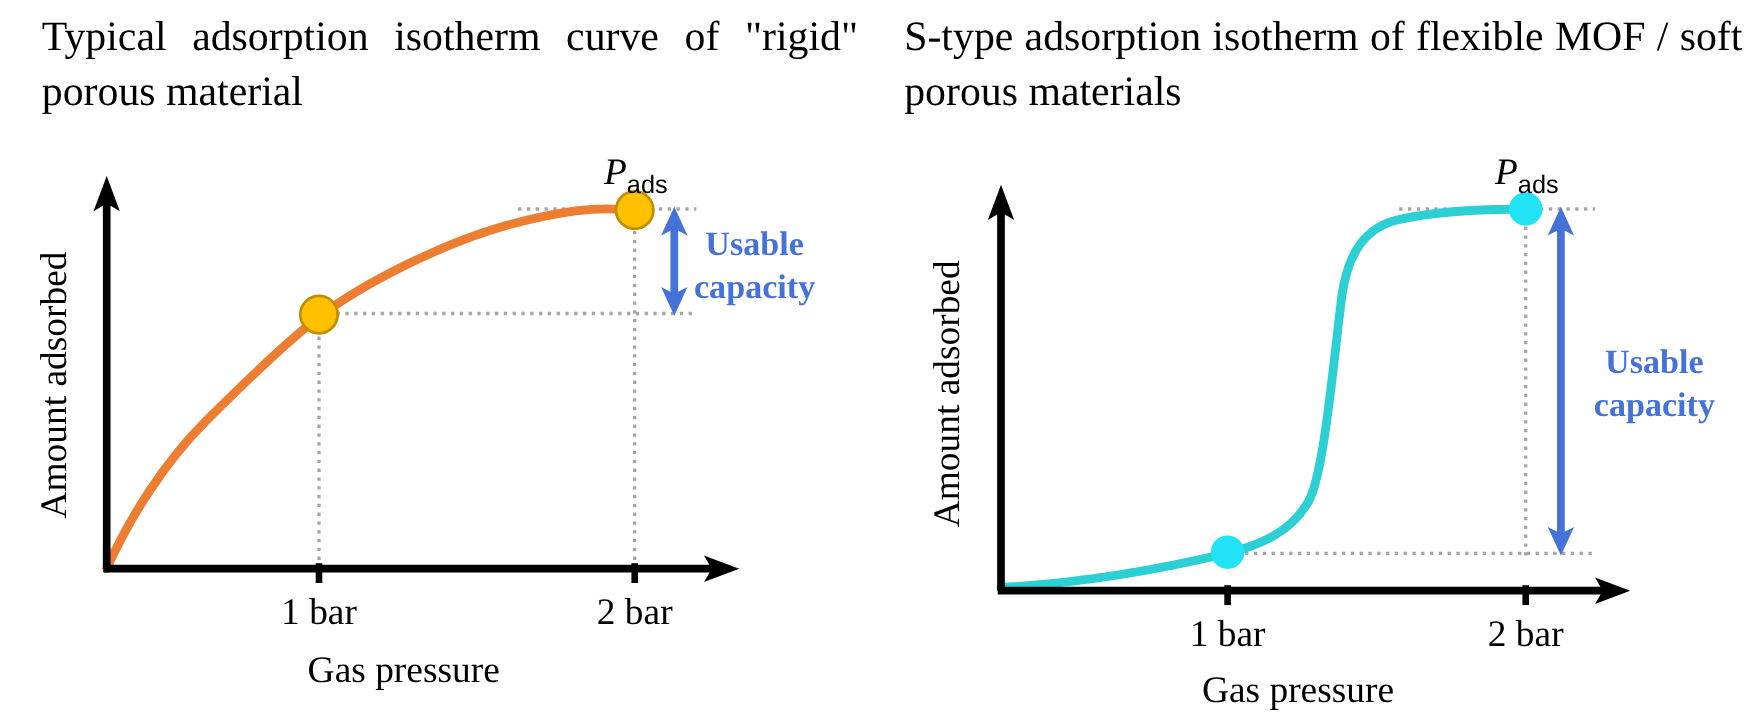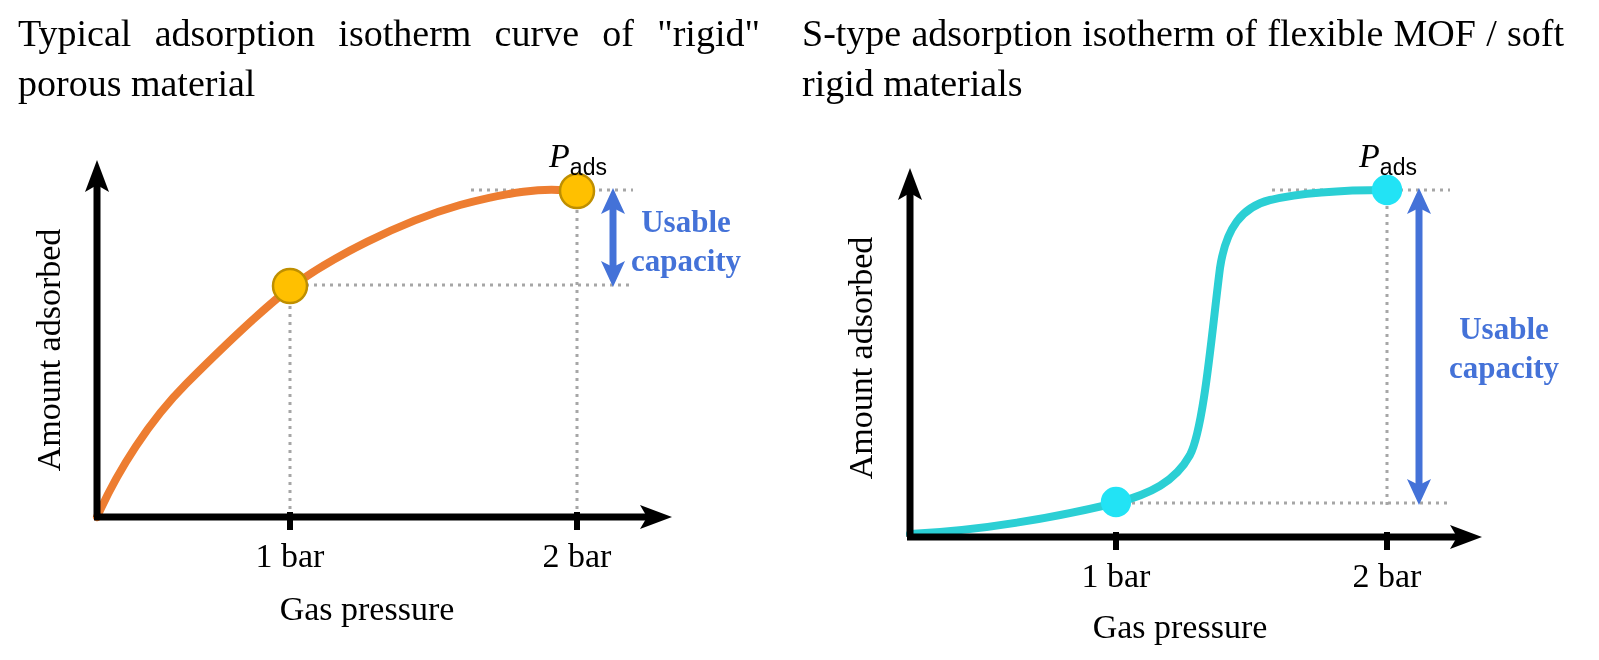--- a/index.html
+++ b/index.html
@@ -31,20 +31,21 @@
     position: absolute;
     top: 8px;
     font-family: "Liberation Serif", serif;
     font-size: 38px;
     line-height: 1.32;
     font-weight: 400;
     color: #000000;
     text-align: justify;
     text-align-last: left;
     white-space: pre-wrap;
+    margin-left: 20px;
   }
   #title-left  { left: 18px; width: 742px; }
   #title-right { left: 12px; width: 762px; }
 
   .plot-svg {
     position: absolute;
     left: 0;
     top: 0;
     width: 100%;
     height: 660px;
@@ -155,21 +156,21 @@
       <line class="cap-arrow" stroke="#4472D8" x1="613" y1="205" x2="613" y2="270"></line>
       <polygon fill="#4472D8" points="613,188 601,214 613,208 625,214"></polygon>
       <polygon fill="#4472D8" points="613,287 601,261 613,267 625,261"></polygon>
 
       <text class="cap-text" x="686" y="232" fill="#4472D8">Usable</text>
       <text class="cap-text" x="686" y="271" fill="#4472D8">capacity</text>
     </svg>
   </div>
 
   <div class="panel" id="panel-right">
-    <div class="panel-title" id="title-right">S-type adsorption isotherm of flexible MOF / soft rigid materials</div>
+    <div class="panel-title" id="title-right">S-type adsorption isotherm of flexible MOF / soft porous materials</div>
 
     <svg class="plot-svg" id="svg-right" viewBox="0 0 809 660">
 
       <line class="guide-line" x1="597" y1="505" x2="597" y2="192" stroke="#A6A6A6"></line>
       <line class="guide-line" x1="326" y1="503" x2="660" y2="503" stroke="#A6A6A6"></line>
       <line class="guide-line" x1="482" y1="190" x2="660" y2="190" stroke="#A6A6A6"></line>
 
       <path class="curve" id="curve-right" stroke="#2BCFD4" d="M 120,534
                C 180,531 250,521 326,503
                C 360,494 385,482 400,455

